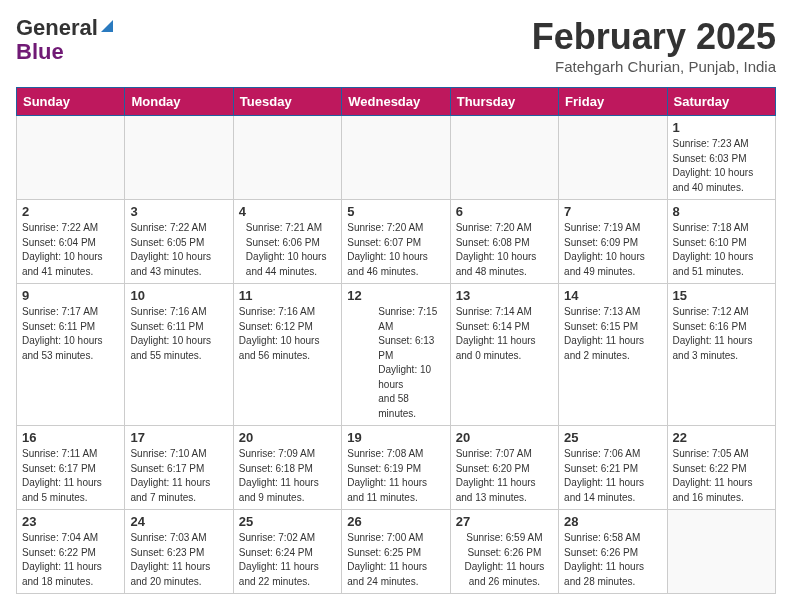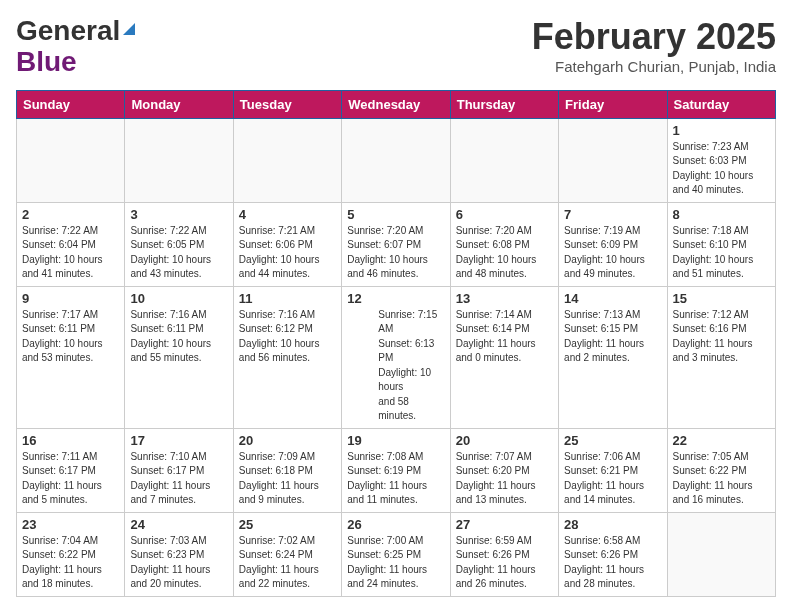--- a/index.html
+++ b/index.html
@@ -15,21 +15,21 @@
       justify-content: space-between;
       align-items: flex-start;
       margin-bottom: 12px;
     }
     .logo {
       display: flex;
       flex-direction: column;
       align-items: flex-start;
     }
     .logo-text {
-      font-size: 28px;
+      font-size: 22px;
       font-weight: bold;
       line-height: 1.1;
       text-align: center;
     }
     .logo-general { color: #333; }
     .logo-blue { color: #701a75; }
     .title-block {
       text-align: right;
     }
     .calendar-title {
@@ -140,21 +140,21 @@
         </td>
         <td>
           <span class="day-number">3</span>
           <div class="day-info" style="white-space: pre-line;">Sunrise: 7:22 AM
 Sunset: 6:05 PM
 Daylight: 10 hours
 and 43 minutes.</div>
         </td>
         <td>
           <span class="day-number">4</span>
-          <div class="day-info" style="white-space: pre-line;">Sunrise: 7:21 AM
+          <div class="day-info" style="white-space: pre-line; margin-left: 7px;">Sunrise: 7:21 AM
 Sunset: 6:06 PM
 Daylight: 10 hours
 and 44 minutes.</div>
         </td>
         <td>
           <span class="day-number">5</span>
           <div class="day-info" style="white-space: pre-line;">Sunrise: 7:20 AM
 Sunset: 6:07 PM
 Daylight: 10 hours
 and 46 minutes.</div>
@@ -307,21 +307,21 @@
         </td>
         <td>
           <span class="day-number">26</span>
           <div class="day-info" style="white-space: pre-line;">Sunrise: 7:00 AM
 Sunset: 6:25 PM
 Daylight: 11 hours
 and 24 minutes.</div>
         </td>
         <td>
           <span class="day-number">27</span>
-          <div class="day-info" style="white-space: pre-line;">Sunrise: 6:59 AM
+          <div class="day-info" style="white-space: pre-line; text-align: center;">Sunrise: 6:59 AM
 Sunset: 6:26 PM
 Daylight: 11 hours
 and 26 minutes.</div>
         </td>
         <td>
           <span class="day-number">28</span>
           <div class="day-info" style="white-space: pre-line;">Sunrise: 6:58 AM
 Sunset: 6:26 PM
 Daylight: 11 hours
 and 28 minutes.</div>

